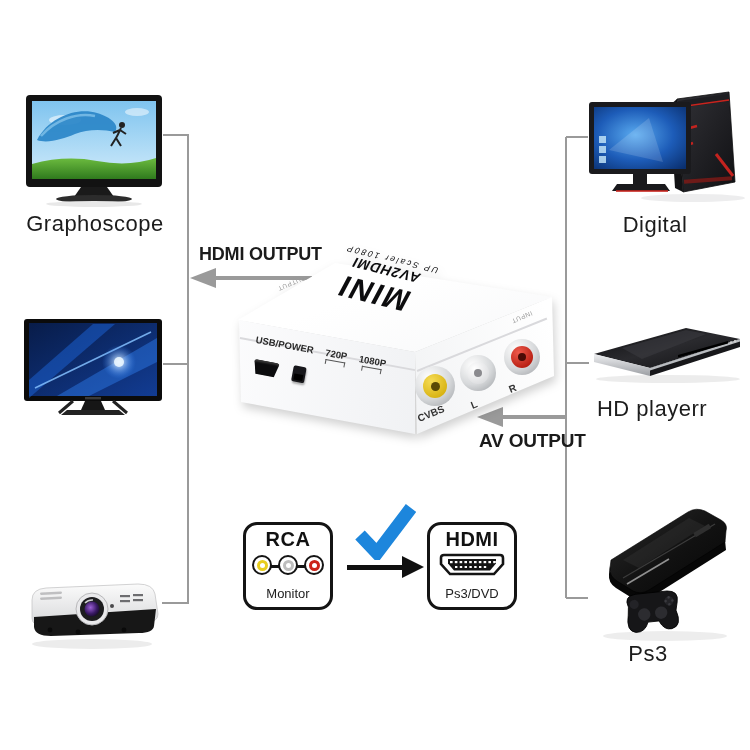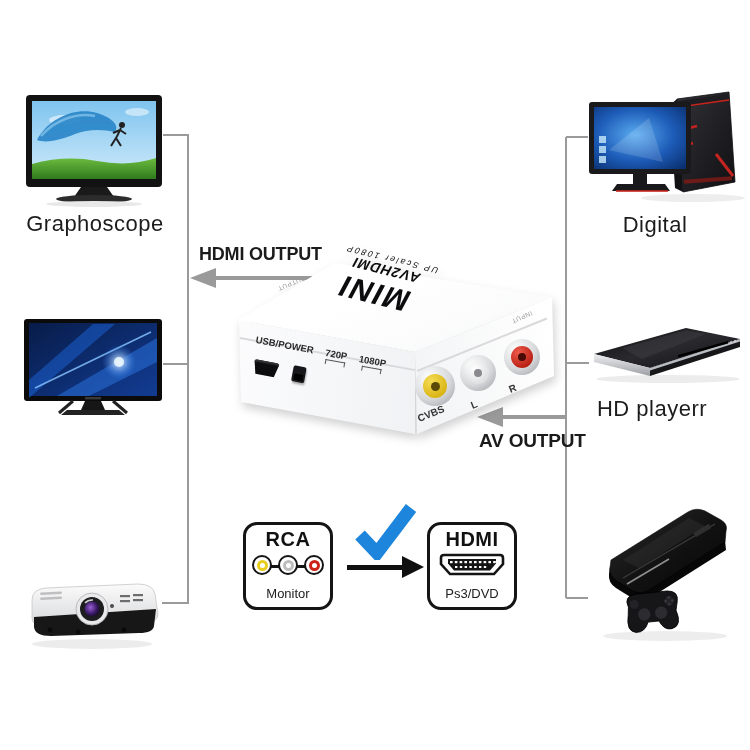--- a/index.html
+++ b/index.html
@@ -231,20 +231,21 @@
       <circle cx="14" cy="12" r="4.6" fill="#232327"></circle>
         <circle cx="49" cy="12" r="4.6" fill="#232327"></circle>
       <g fill="#3a3a3f">
           <circle cx="49" cy="8.5" r="1.3"></circle>
           <circle cx="49" cy="15.5" r="1.3"></circle>
           <circle cx="45.6" cy="12" r="1.3"></circle>
           <circle cx="52.4" cy="12" r="1.3"></circle>
         </g>
     </g>
   </svg>
+  <div class="dev-label" style="left:568px;top:641px;width:160px;">Ps3</div>
 
   <div class="line" style="left:187px;top:135px;width:2px;height:469px;"></div>
   <div class="line" style="left:163px;top:134px;width:26px;height:2px;"></div>
   <div class="line" style="left:163px;top:363px;width:26px;height:2px;"></div>
   <div class="line" style="left:162px;top:602px;width:27px;height:2px;"></div>
 
   <div class="line" style="left:565px;top:137px;width:2px;height:461px;"></div>
   <div class="line" style="left:566px;top:136px;width:22px;height:2px;"></div>
   <div class="line" style="left:566px;top:362px;width:23px;height:2px;"></div>
   <div class="line" style="left:566px;top:597px;width:22px;height:2px;"></div>

